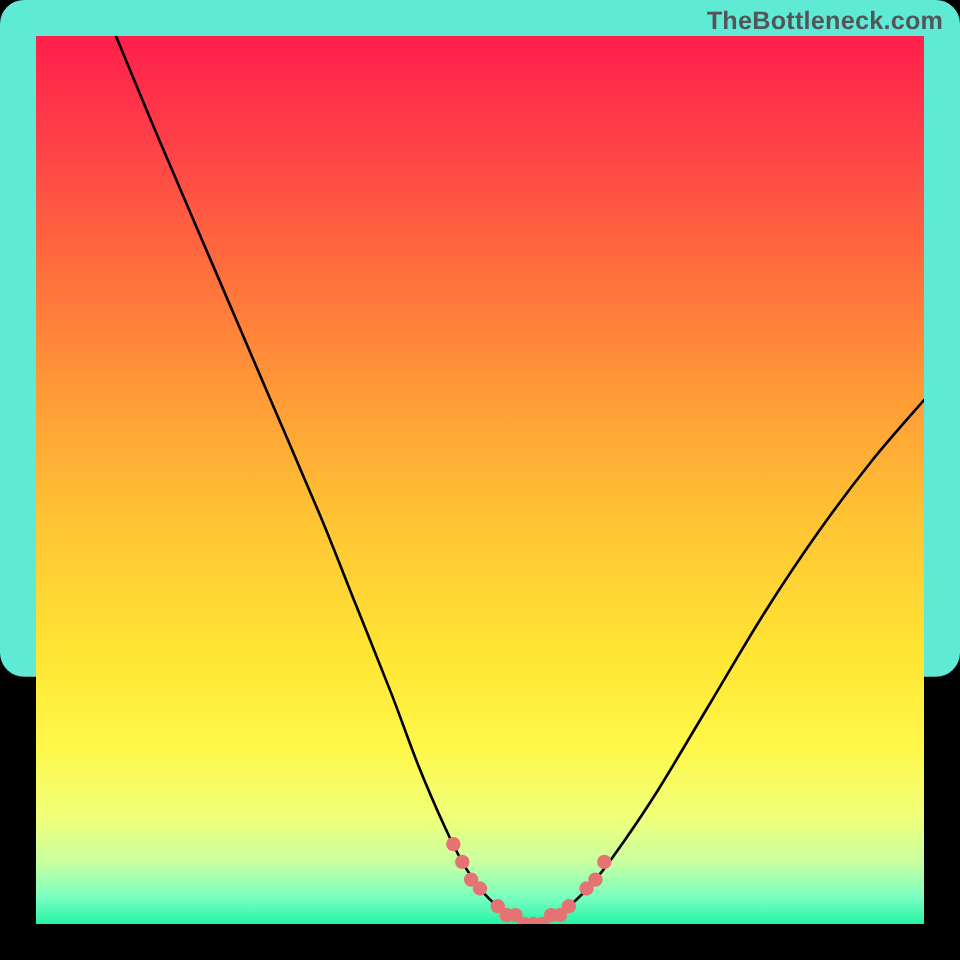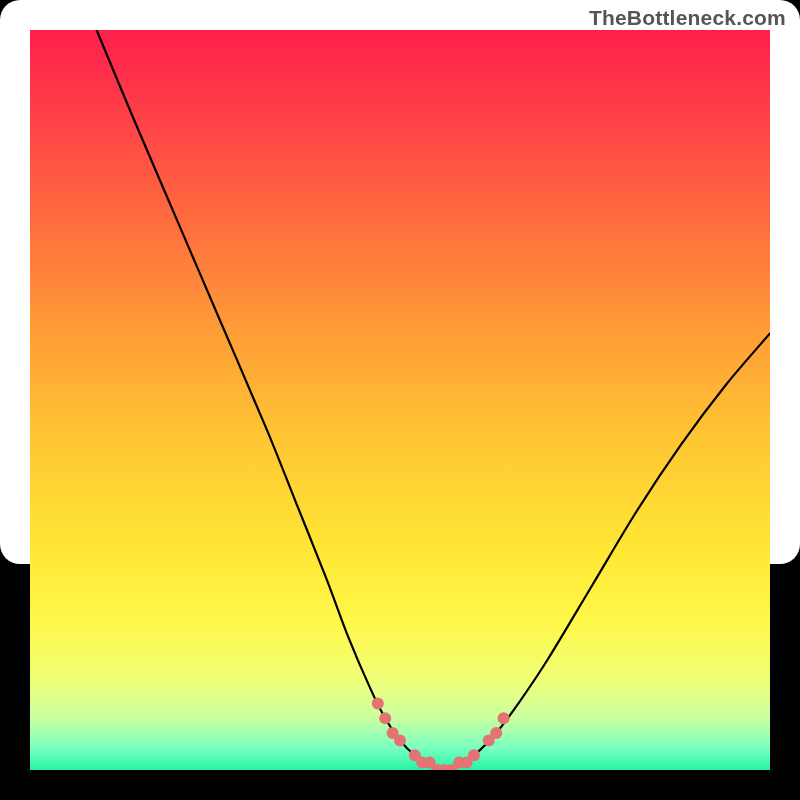--- a/index.html
+++ b/index.html
@@ -8,21 +8,21 @@
     width: 800px;
     height: 800px;
     background: #000;
     overflow: hidden;
     font-family: Arial, Helvetica, sans-serif;
   }
   .frame {
     position: relative;
     width: 800px;
     height: 564px;
-    background: #ffffff;
+    background: #5eead4;
     border-radius: 20px;
   }
   .plot-area {
     position: absolute;
     left: 30px;
     top: 30px;
     width: 740px;
     height: 740px;
     overflow: hidden;
   }

